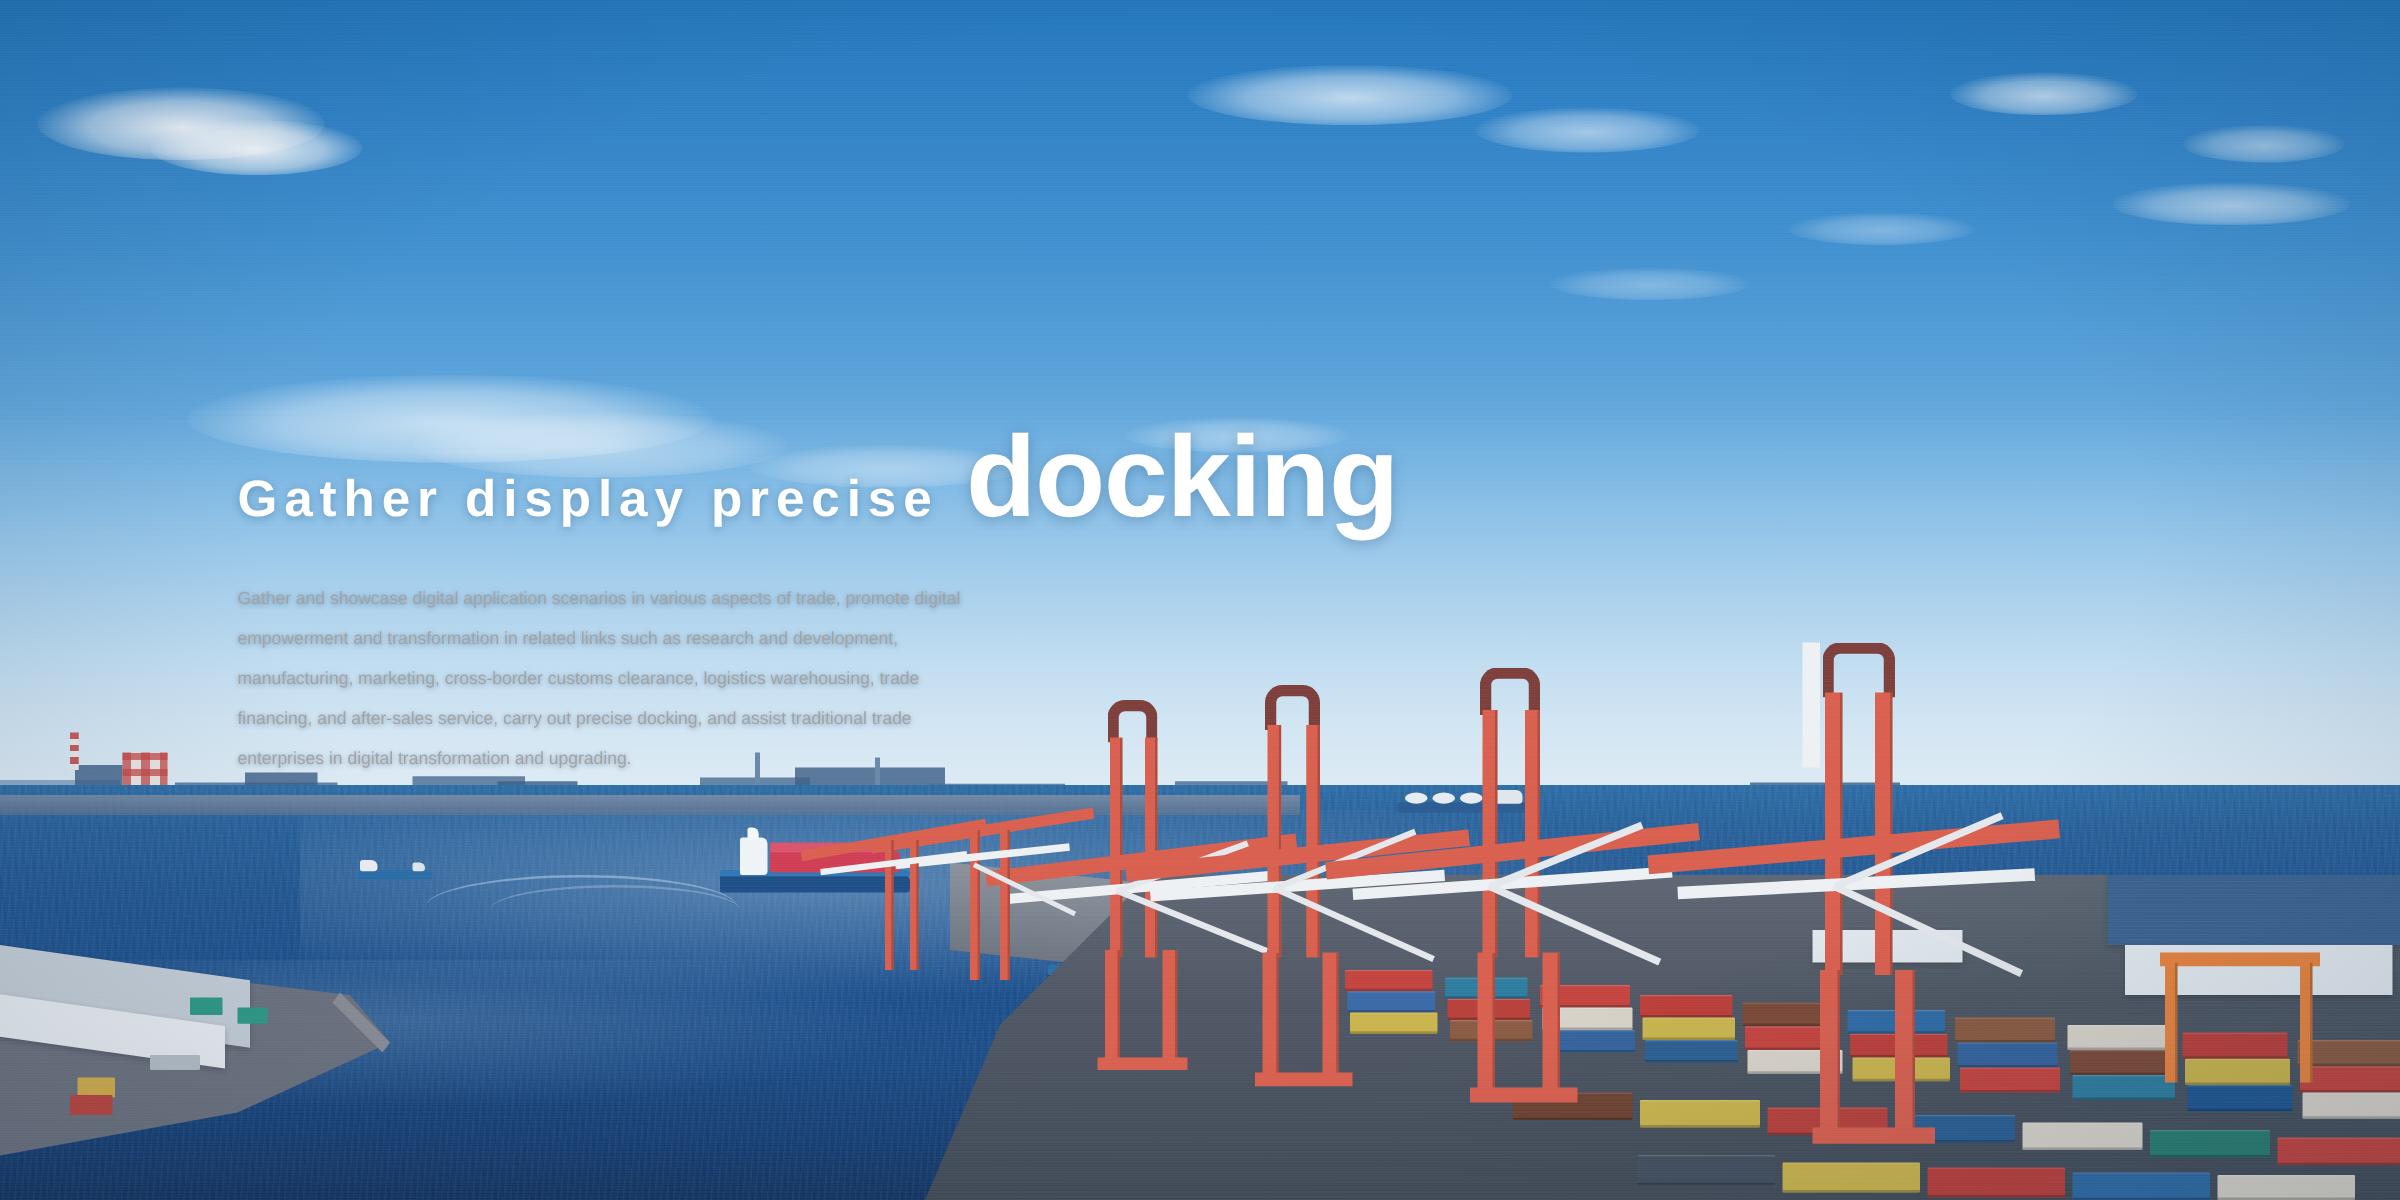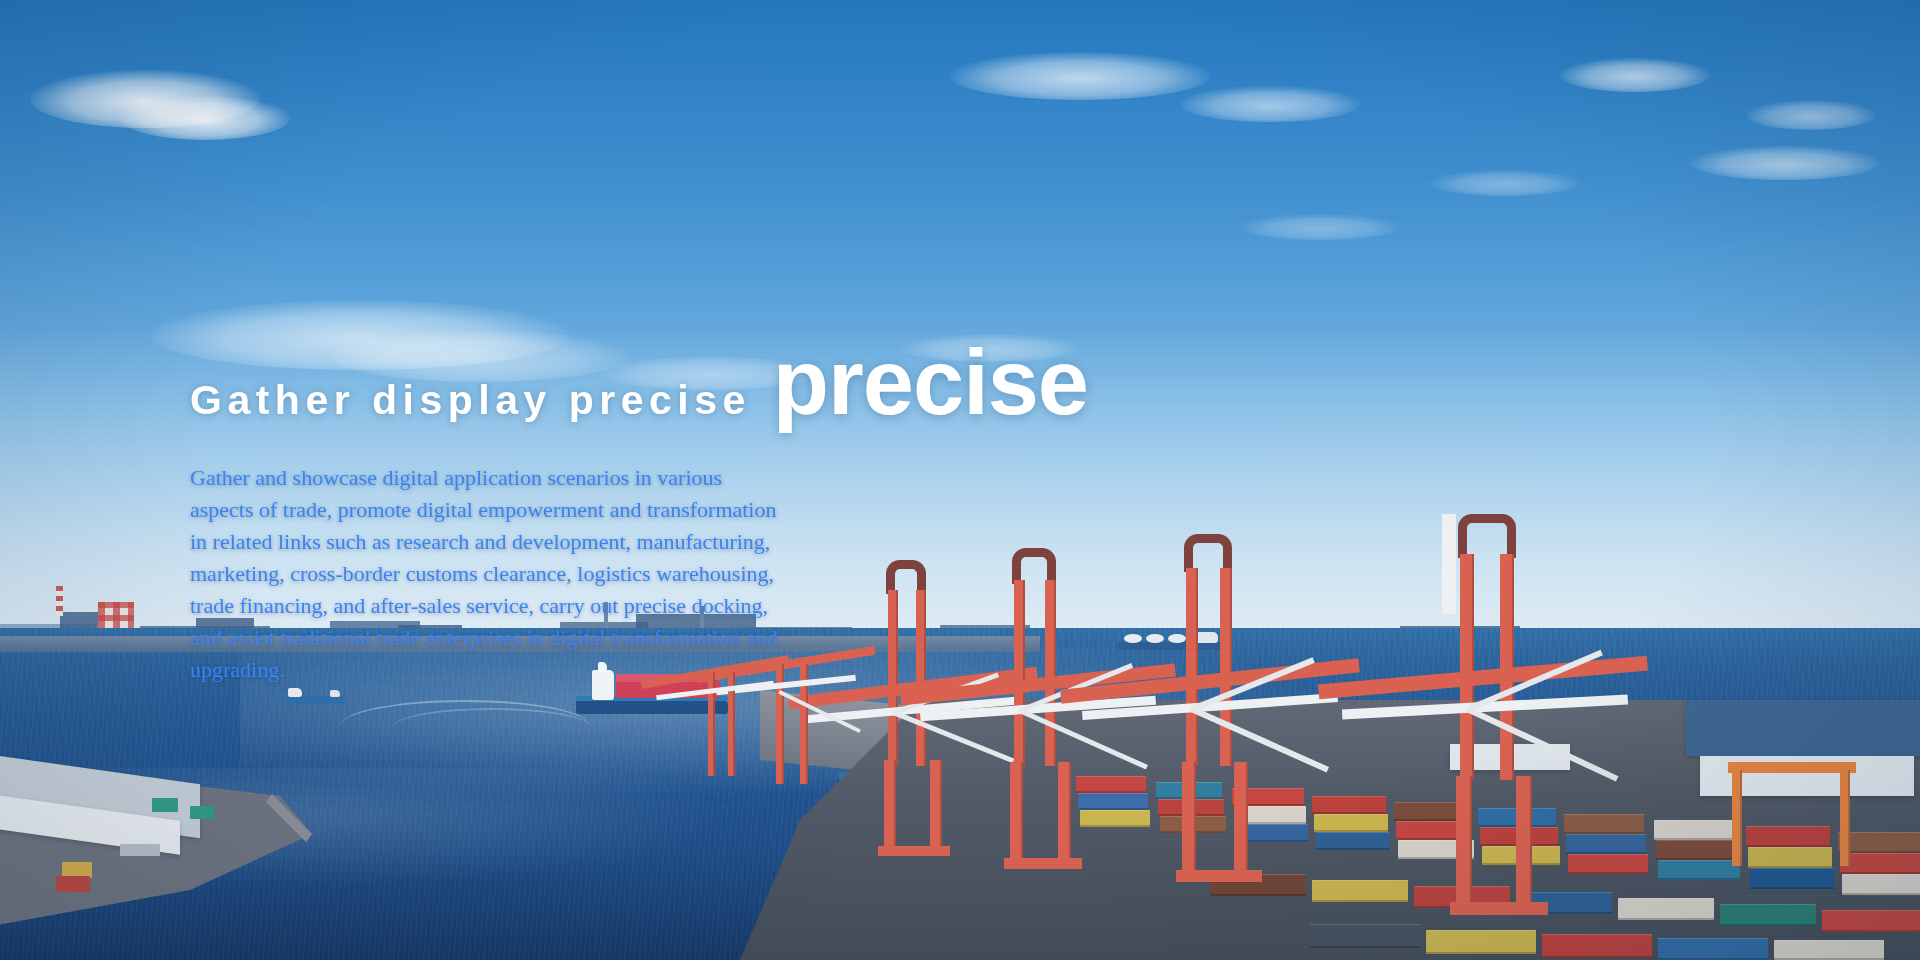--- a/index.html
+++ b/index.html
@@ -165,23 +165,22 @@
     letter-spacing:5.5px; line-height:1;
     text-shadow:0 1px 7px rgba(20,60,100,.30);
   }
   .h-big {
     font-size:92px; font-weight:bold; color:#ffffff;
     letter-spacing:-1px; line-height:1; margin-left:22px;
     text-shadow:0 2px 10px rgba(20,60,100,.28);
   }
   .para {
     margin-top:34px; width:600px;
-    font-size:22px; line-height:32px; color:#3b82f6;
+    font-size:14px; line-height:32px; color:#a3a3a3;
     text-shadow:0 1px 4px rgba(18,52,88,.40);
-    font-family:Liberation Serif, serif;
   }
 
   .vignette {
     position:absolute; inset:0;
     background:radial-gradient(ellipse at 50% 45%, rgba(0,0,0,0) 55%, rgba(10,35,65,.18) 100%);
     pointer-events:none;
   }
   .grain {
     position:absolute; inset:0; opacity:.05; pointer-events:none;
     background-image:repeating-linear-gradient(0deg, rgba(255,255,255,.5) 0 1px, rgba(0,0,0,0) 1px 2px);
@@ -410,20 +409,20 @@
 
   <div class="crane" style="left:1728px; top:762px;">
     <div class="beam" style="left:0;  top:0;   width:128px; height:11px; background:#e8843f;"></div>
     <div class="leg" style="left:4px;  top:8px; width:10px; height:96px; background:#e8843f;"></div>
     <div class="leg" style="left:112px;top:8px; width:10px; height:96px; background:#e8843f;"></div>
   </div>
 
   <div class="copy">
     <div class="headrow">
       <span class="h-small">Gather display precise</span>
-      <span class="h-big">precise</span>
+      <span class="h-big">docking</span>
     </div>
     <p class="para">Gather and showcase digital application scenarios in various aspects of trade, promote digital empowerment and transformation in related links such as research and development, manufacturing, marketing, cross-border customs clearance, logistics warehousing, trade financing, and after-sales service, carry out precise docking, and assist traditional trade enterprises in digital transformation and upgrading.</p>
   </div>
 
   <div class="vignette"></div>
   <div class="grain"></div>
 </div>
 
 </body></html>

